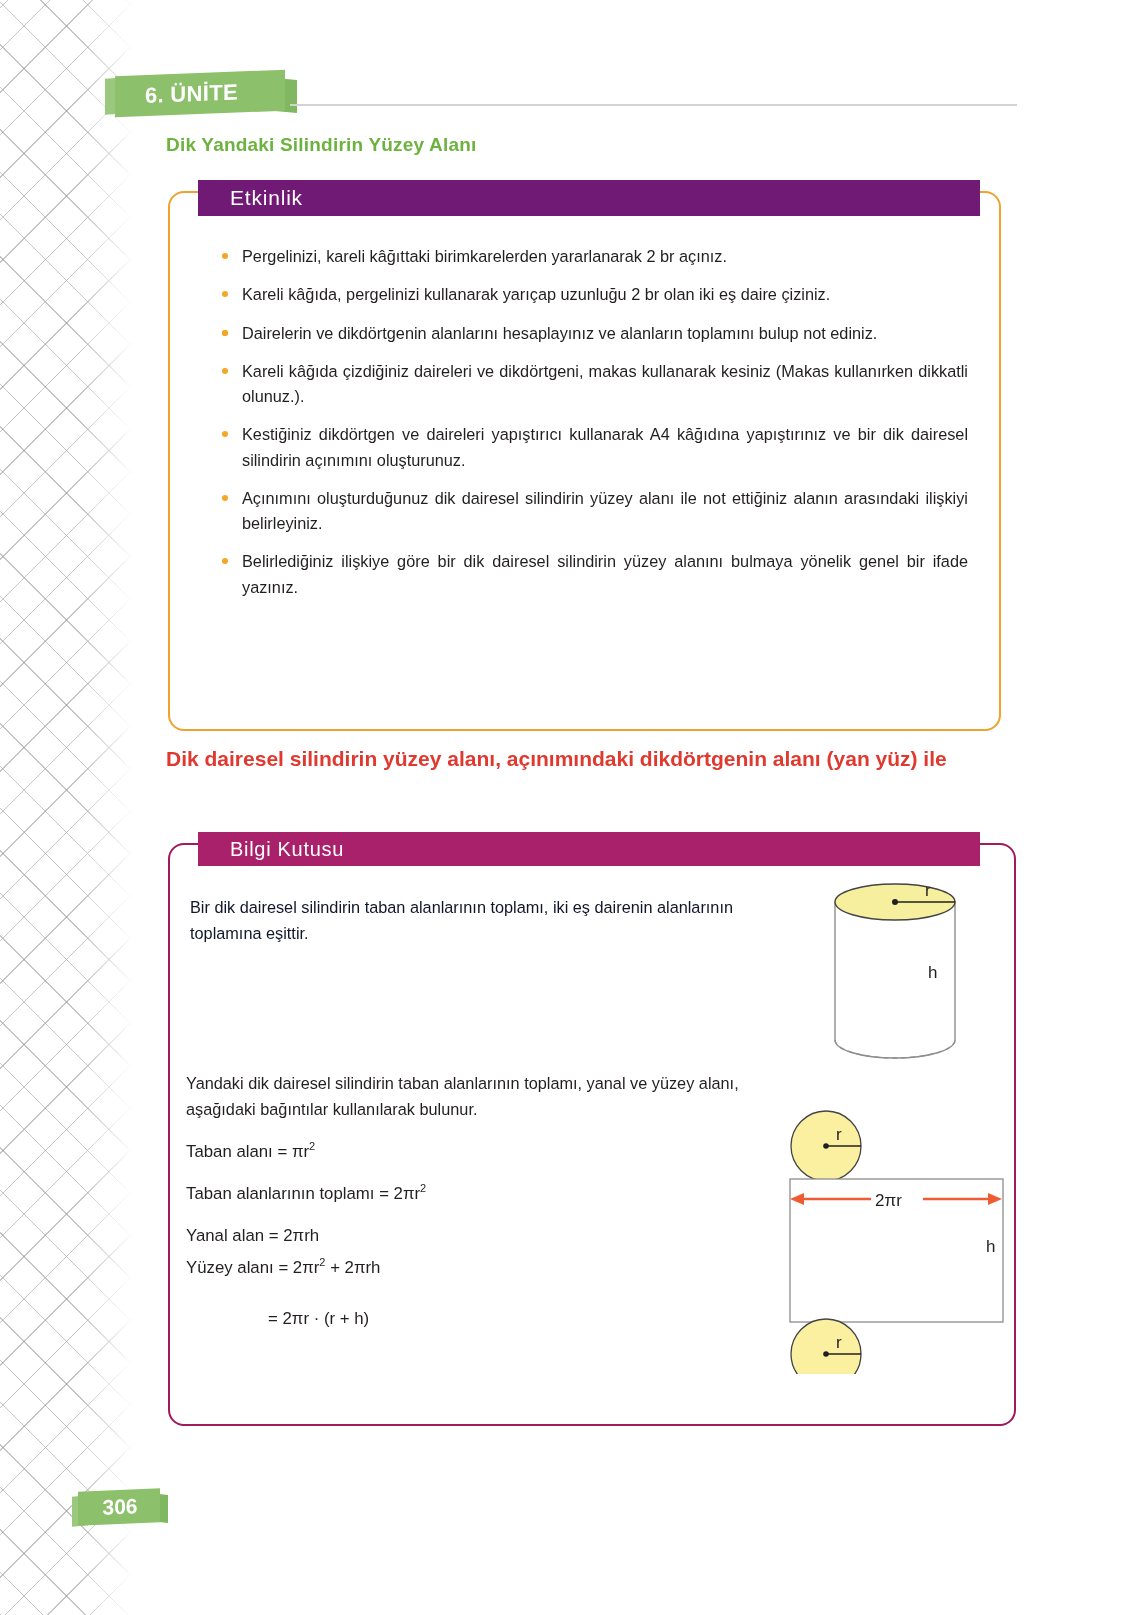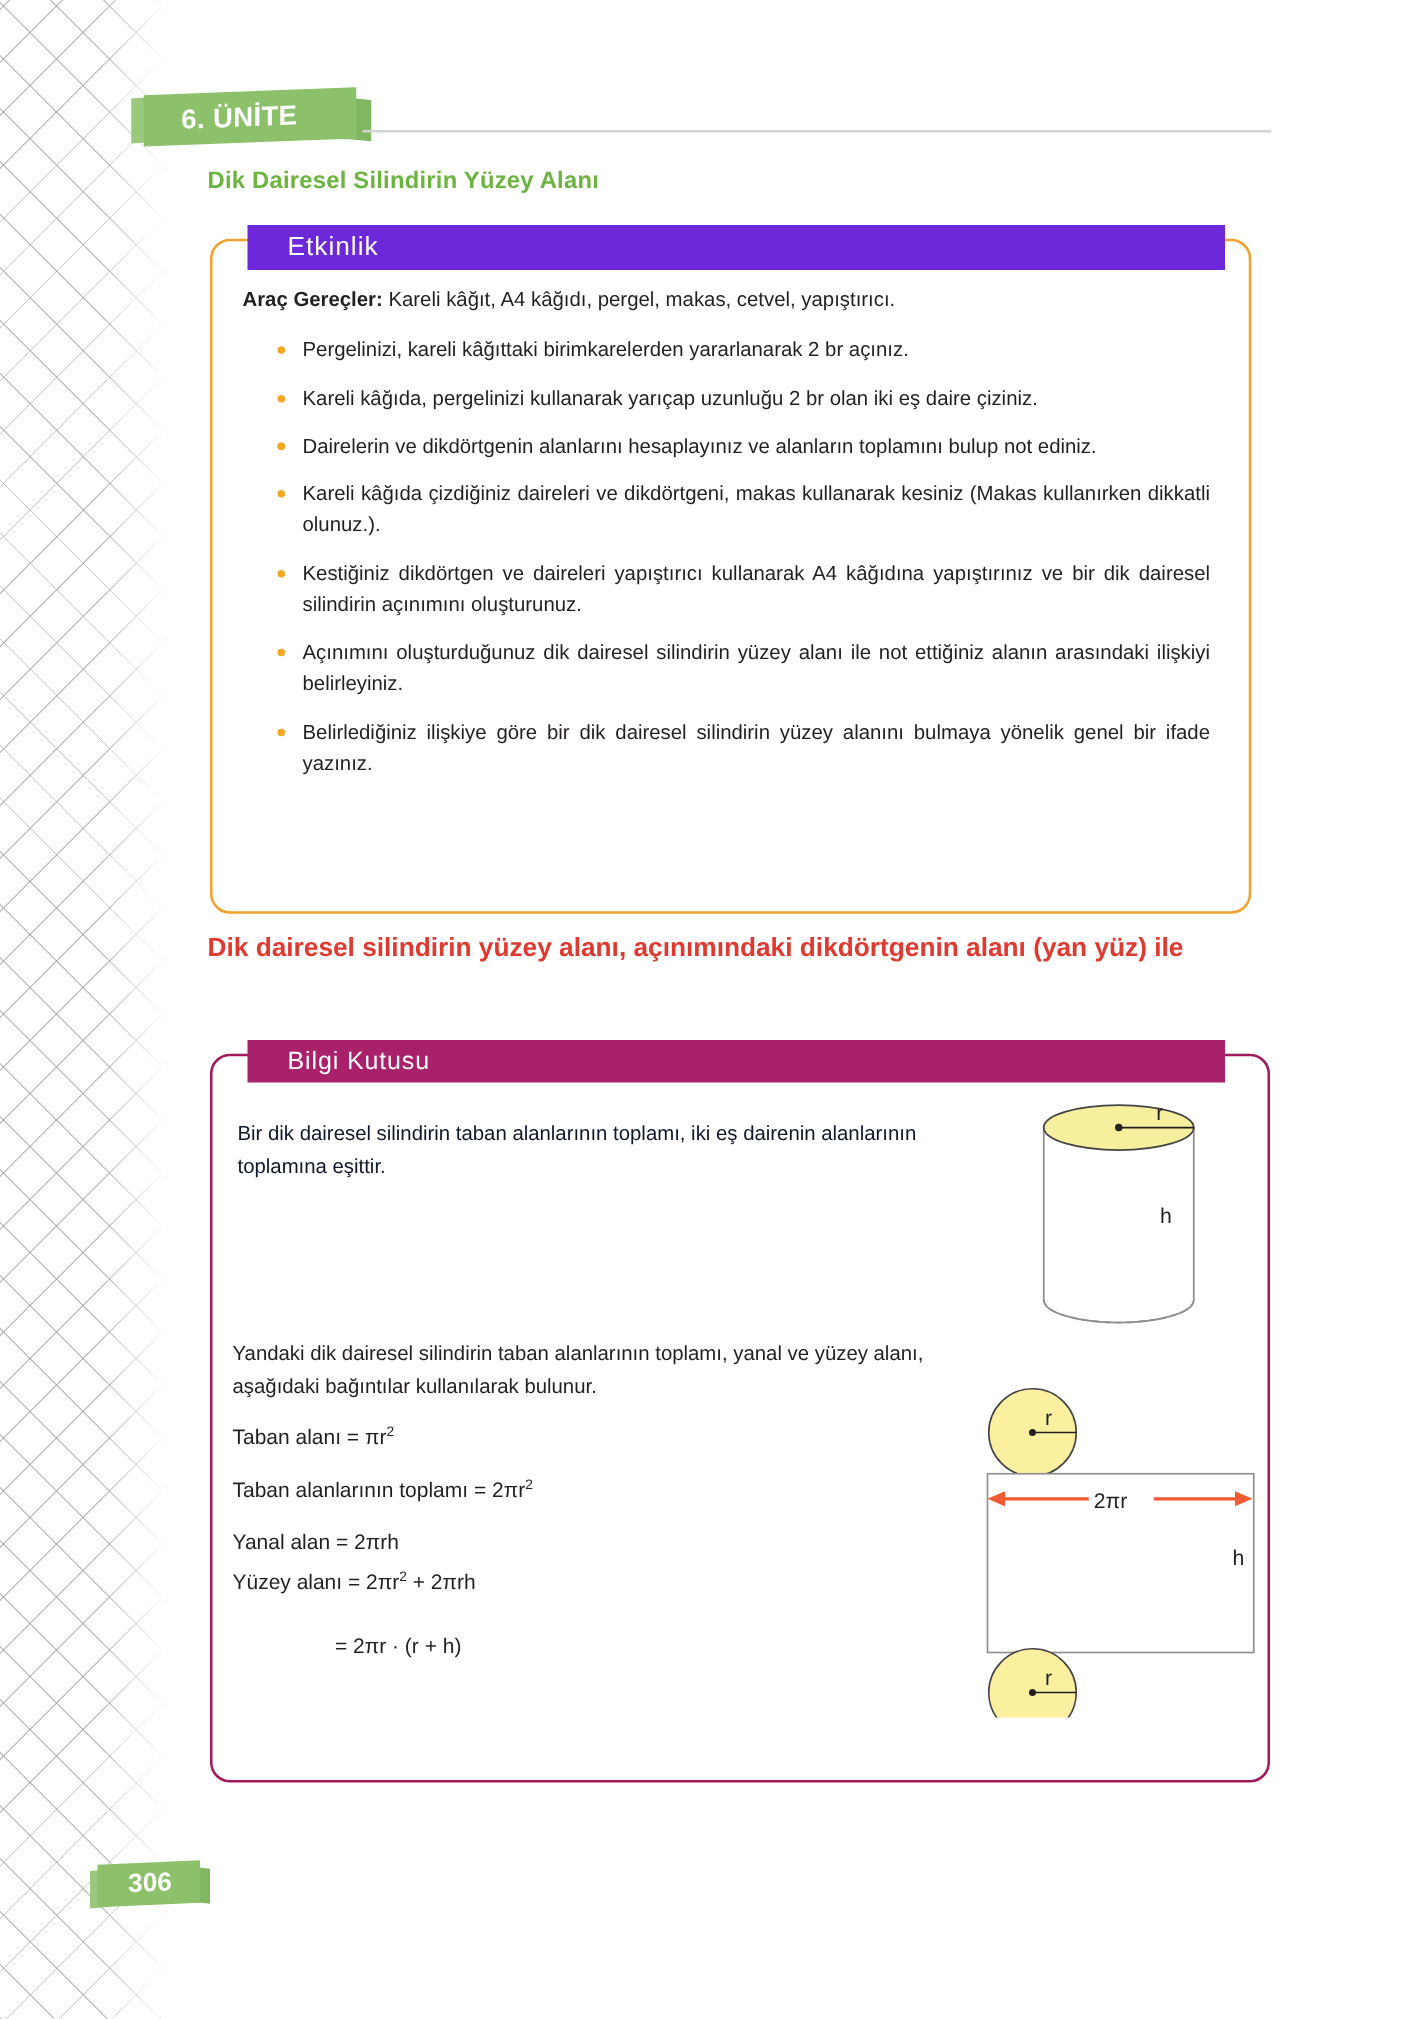--- a/index.html
+++ b/index.html
@@ -116,21 +116,21 @@
     width: 833px; height: 540px;
     border: 2px solid #f0a22e;
     border-radius: 16px;
     box-sizing: border-box;
     background: transparent;
   }
   #activity-tab {
     position: absolute;
     left: 30px; top: 0px;
     width: 782px; height: 36px;
-    background: #6d28d9;
+    background: #701a75;
   }
   #activity-tab .tab-label {
     position: absolute;
     left: 32px; top: 0;
     height: 36px;
     display: flex;
     align-items: center;
     color: #ffffff;
     font-size: 21px;
     letter-spacing: .8px;
@@ -318,31 +318,28 @@
 <div id="page">
 
   <div id="unit-banner">
     <div class="tail-left"></div>
     <div class="tail-right"></div>
     <div class="main"></div>
     <div class="label">6. ÜNİTE</div>
   </div>
   <div id="unit-rule"></div>
 
-  <div id="section-title">Dik Dairesel Silindirin Yüzey Alanı</div>
+  <div id="section-title">Dik Yandaki Silindirin Yüzey Alanı</div>
 
   <div id="activity-box">
     <div id="activity-frame"></div>
     <div id="activity-tab">
       <div class="tab-label">Etkinlik</div>
     </div>
     <div id="activity-content">
-      <div class="tools-line">
-        <b>Araç Gereçler:</b><span> Kareli kâğıt, A4 kâğıdı, pergel, makas, cetvel, yapıştırıcı.</span>
-      </div>
       <ul class="steps">
         <li><span class="dot"></span><span>Pergelinizi, kareli kâğıttaki birimkarelerden yararlanarak 2 br açınız.</span></li>
         <li><span class="dot"></span><span>Kareli kâğıda, pergelinizi kullanarak yarıçap uzunluğu 2 br olan iki eş daire çiziniz.</span></li>
         <li><span class="dot"></span></li>
         <li><span class="dot"></span><span>Dairelerin ve dikdörtgenin alanlarını hesaplayınız ve alanların toplamını bulup not ediniz.</span></li>
         <li><span class="dot"></span><span>Kareli kâğıda çizdiğiniz daireleri ve dikdörtgeni, makas kullanarak kesiniz (Makas kullanırken dikkatli olunuz.).</span></li>
         <li><span class="dot"></span><span>Kestiğiniz dikdörtgen ve daireleri yapıştırıcı kullanarak A4 kâğıdına yapıştırınız ve bir dik dairesel silindirin açınımını oluşturunuz.</span></li>
         <li><span class="dot"></span><span>Açınımını oluşturduğunuz dik dairesel silindirin yüzey alanı ile not ettiğiniz alanın arasındaki ilişkiyi belirleyiniz.</span></li>
         <li><span class="dot"></span><span>Belirlediğiniz ilişkiye göre bir dik dairesel silindirin yüzey alanını bulmaya yönelik genel bir ifade yazınız.</span></li>
       </ul>

